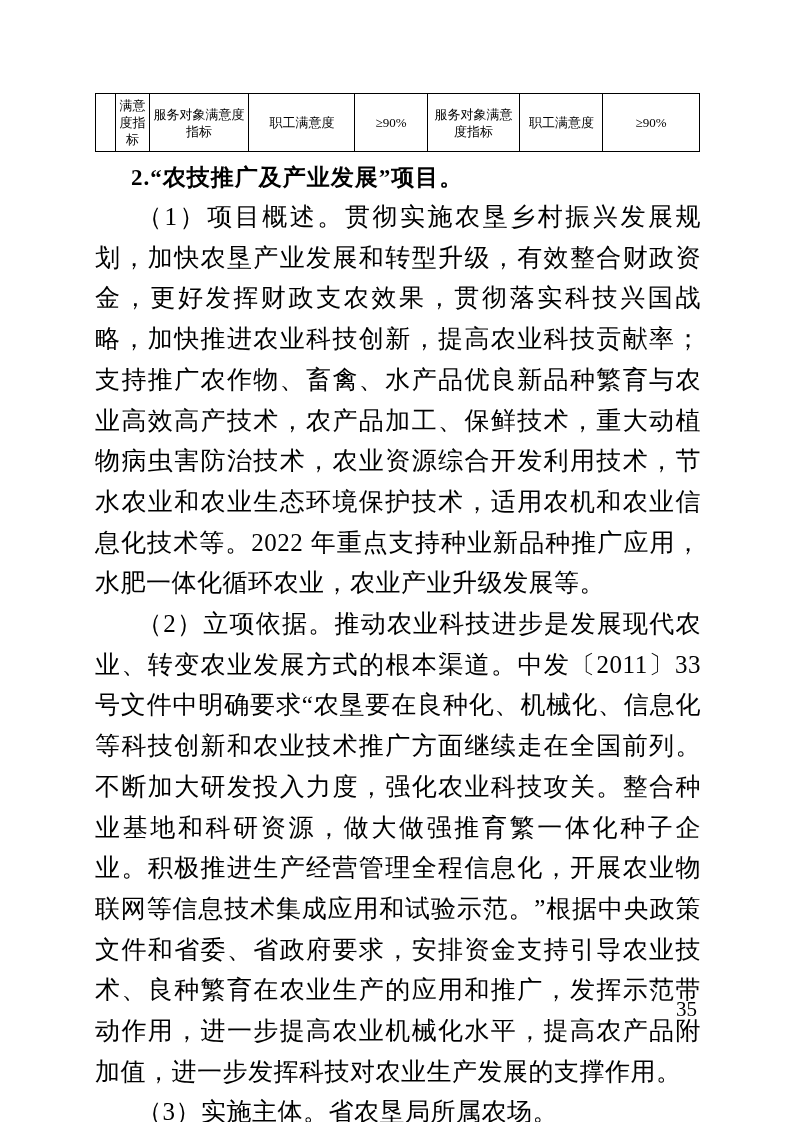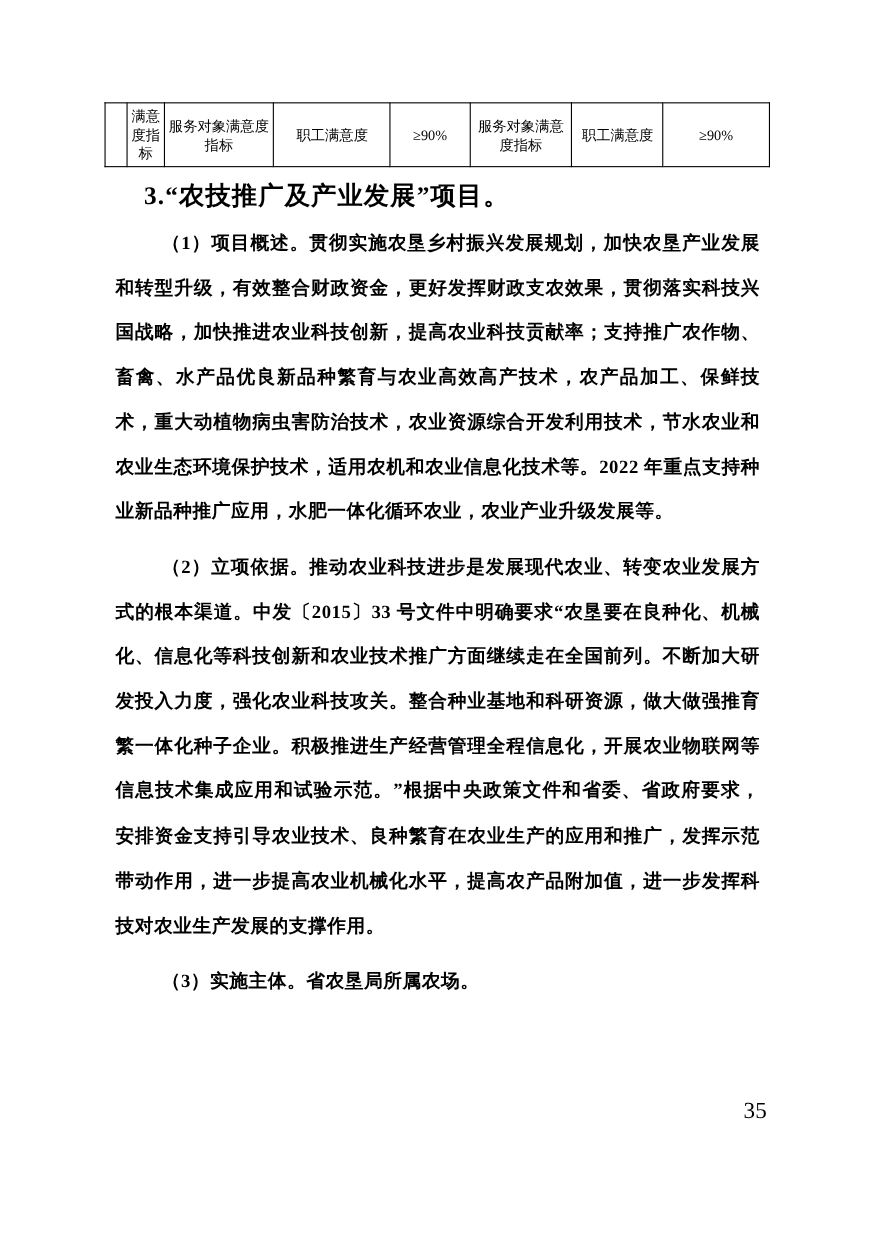--- a/index.html
+++ b/index.html
@@ -44,27 +44,26 @@
   .section-heading {
     font-size: 23px;
     font-weight: bold;
     line-height: 26px;
     margin: 13px 0 6px 0;
     padding-left: 36px;
     text-align: left;
     letter-spacing: 1px;
   }
   .body-paragraph {
-    font-size: 17px;
+    font-size: 25px;
     line-height: 40.7px;
     letter-spacing: 0.5px;
     text-align: justify;
     text-indent: 42px;
-    margin: 10px;
-    font-weight: bold;
+    margin: 0;
   }
   .page-number {
     position: absolute;
     left: 676px;
     top: 1000px;
     font-size: 21px;
     line-height: 18px;
   }
 </style>
 </head>
@@ -90,21 +89,21 @@
         <td>服务对象满意度指标</td>
         <td class="left-align">职工满意度</td>
         <td>≥90%</td>
         <td>服务对象满意度指标</td>
         <td class="left-align">职工满意度</td>
         <td>≥90%</td>
       </tr>
     </tbody>
   </table>
 
-  <div class="section-heading">3.“农技推广及产业发展”项目。</div>
+  <div class="section-heading">2.“农技推广及产业发展”项目。</div>
 
   <p class="body-paragraph">（1）项目概述。贯彻实施农垦乡村振兴发展规划，加快农垦产业发展和转型升级，有效整合财政资金，更好发挥财政支农效果，贯彻落实科技兴国战略，加快推进农业科技创新，提高农业科技贡献率；支持推广农作物、畜禽、水产品优良新品种繁育与农业高效高产技术，农产品加工、保鲜技术，重大动植物病虫害防治技术，农业资源综合开发利用技术，节水农业和农业生态环境保护技术，适用农机和农业信息化技术等。2022 年重点支持种业新品种推广应用，水肥一体化循环农业，农业产业升级发展等。</p>
-  <p class="body-paragraph">（2）立项依据。推动农业科技进步是发展现代农业、转变农业发展方式的根本渠道。中发〔2015〕33 号文件中明确要求“农垦要在良种化、机械化、信息化等科技创新和农业技术推广方面继续走在全国前列。不断加大研发投入力度，强化农业科技攻关。整合种业基地和科研资源，做大做强推育繁一体化种子企业。积极推进生产经营管理全程信息化，开展农业物联网等信息技术集成应用和试验示范。”根据中央政策文件和省委、省政府要求，安排资金支持引导农业技术、良种繁育在农业生产的应用和推广，发挥示范带动作用，进一步提高农业机械化水平，提高农产品附加值，进一步发挥科技对农业生产发展的支撑作用。</p>
+  <p class="body-paragraph">（2）立项依据。推动农业科技进步是发展现代农业、转变农业发展方式的根本渠道。中发〔2011〕33 号文件中明确要求“农垦要在良种化、机械化、信息化等科技创新和农业技术推广方面继续走在全国前列。不断加大研发投入力度，强化农业科技攻关。整合种业基地和科研资源，做大做强推育繁一体化种子企业。积极推进生产经营管理全程信息化，开展农业物联网等信息技术集成应用和试验示范。”根据中央政策文件和省委、省政府要求，安排资金支持引导农业技术、良种繁育在农业生产的应用和推广，发挥示范带动作用，进一步提高农业机械化水平，提高农产品附加值，进一步发挥科技对农业生产发展的支撑作用。</p>
   <p class="body-paragraph">（3）实施主体。省农垦局所属农场。</p>
 
 </div>
 
 <div class="page-number">35</div>
 
 </body></html>

